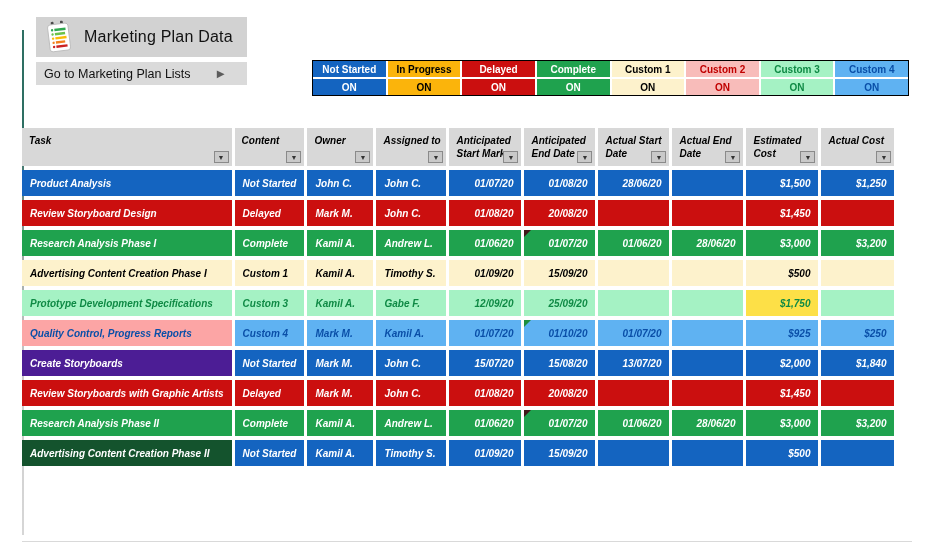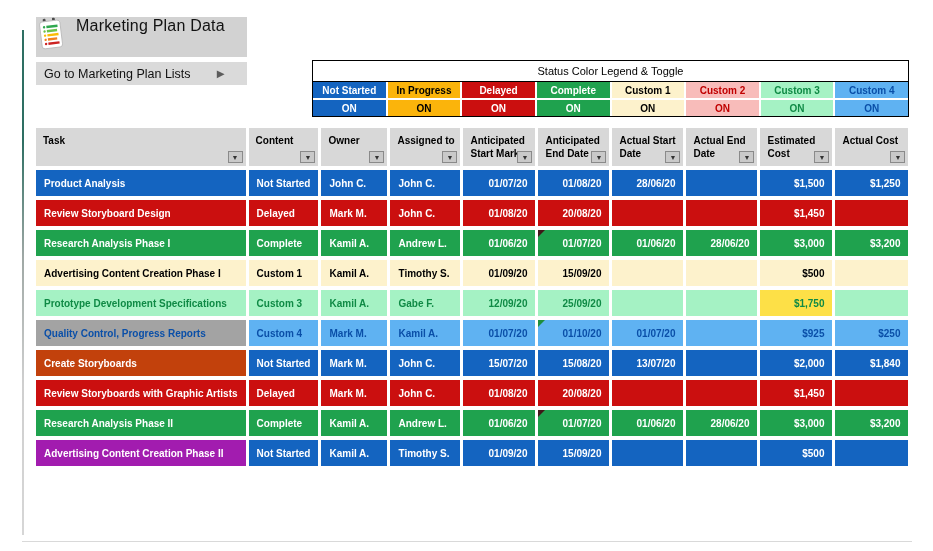--- a/index.html
+++ b/index.html
@@ -9,40 +9,40 @@
   }
   .left-line {
     position:absolute; left:22px; top:30px; width:2px; height:505px;
     background:linear-gradient(to bottom,#2E6F63 0%,#2E6F63 22%,#9fa8a5 45%,#cfcfcf 70%,#d6d6d6 100%);
   }
   .bottom-line { position:absolute; left:22px; top:541px; width:890px; height:1px; background:#d9d9d9; }
 
   
   .title-bar {
     position:absolute; left:36px; top:17px; width:211px; height:40px; background:#d2d2d2;
-    display:flex; align-items:flex-start; gap:11px; padding-left:1px; box-sizing:border-box;
+    display:flex; align-items:center; gap:11px; padding-left:9px; box-sizing:border-box;
   }
   .app-title { font-size:16px; color:#121212; letter-spacing:.2px; white-space:nowrap; }
   .app-icon { width:28px; height:34px; display:block; }
 
   .nav-bar {
     position:absolute; left:36px; top:62px; width:211px; height:23px; background:#dadada;
     display:flex; align-items:center; padding:0 8px; box-sizing:border-box;
     font-size:12.5px; color:#111; cursor:pointer;
   }
   .nav-arrow { margin-left:auto; margin-right:12px; color:#5c5c5c; font-size:13px; line-height:1; }
 
   
   .legend { position:absolute; left:312px; top:60px; width:597px; border:1px solid #000; background:#fff; box-sizing:border-box; }
   .legend-title { height:20px; line-height:20px; text-align:center; font-size:11px; color:#000; border-bottom:1px solid #000; background:#fff; }
   .legend-grid { display:grid; grid-template-columns:repeat(8,1fr); grid-auto-rows:16px; gap:2px; background:#fff; }
   .legend-cell { display:flex; align-items:center; justify-content:center; font-size:10px; font-weight:700; white-space:nowrap; overflow:hidden; }
 
   
-  .data-table { position:absolute; left:33px; top:124px; border-collapse:separate; border-spacing:3px 4px; table-layout:fixed; }
+  .data-table { position:absolute; left:19px; top:124px; border-collapse:separate; border-spacing:3px 4px; table-layout:fixed;font-style:italic; }
   .data-table th {
     background:#d8d8d8; text-align:left; vertical-align:top; height:38px; box-sizing:border-box;
     padding:7px 4px 2px 7px; font-size:10px; font-weight:700; color:#000; line-height:1.25; position:relative;
   }
   .filter-btn {
     position:absolute; right:3px; bottom:3px; width:15px; height:12px; box-sizing:border-box;
     background:#c9c9c9; border:1px solid #8a8a8a; display:flex; align-items:center; justify-content:center;
     font-size:7px; color:#333; cursor:pointer; line-height:1;
   }
   .data-table td {
@@ -79,21 +79,20 @@
     </svg>
     <span class="app-title">Marketing Plan Data</span>
   </div>
 
   <div class="nav-bar">
     <span>Go to Marketing Plan Lists</span>
     <span class="nav-arrow">►</span>
   </div>
 
   <div class="legend">
-    <div class="legend-title">Status Color Legend &amp; Toggle</div>
     <div class="legend-grid" id="legend-grid">
         <div class="legend-cell" style="background: rgb(20, 100, 192); color: rgb(255, 255, 255);">Not Started</div>
         <div class="legend-cell" style="background: rgb(251, 180, 11); color: rgb(0, 0, 0);">In Progress</div>
         <div class="legend-cell" style="background: rgb(203, 15, 15); color: rgb(255, 255, 255);">Delayed</div>
         <div class="legend-cell" style="background: rgb(31, 162, 78); color: rgb(255, 255, 255);">Complete</div>
         <div class="legend-cell" style="background: rgb(253, 242, 204); color: rgb(0, 0, 0);">Custom 1</div>
         <div class="legend-cell" style="background: rgb(248, 188, 186); color: rgb(192, 0, 0);">Custom 2</div>
         <div class="legend-cell" style="background: rgb(165, 242, 196); color: rgb(15, 138, 69);">Custom 3</div>
         <div class="legend-cell" style="background: rgb(95, 178, 242); color: rgb(10, 79, 168);">Custom 4</div>
         <div class="legend-cell" style="background: rgb(20, 100, 192); color: rgb(255, 255, 255); cursor: pointer;">ON</div>
@@ -189,33 +188,33 @@
           <td style="background: rgb(165, 242, 196); color: rgb(15, 138, 69);">Kamil A.</td>
           <td style="background: rgb(165, 242, 196); color: rgb(15, 138, 69);">Gabe F.</td>
           <td class="num" style="background: rgb(165, 242, 196); color: rgb(15, 138, 69);">12/09/20</td>
           <td class="num" style="background: rgb(165, 242, 196); color: rgb(15, 138, 69);">25/09/20</td>
           <td class="num" style="background: rgb(165, 242, 196); color: rgb(15, 138, 69);"></td>
           <td class="num" style="background: rgb(165, 242, 196); color: rgb(15, 138, 69);"></td>
           <td class="num" style="background: #fde047; color: rgb(15, 138, 69);">$1,750</td>
           <td class="num" style="background: rgb(165, 242, 196); color: rgb(15, 138, 69);"></td>
         </tr>
         <tr>
-          <td style="background: #a3a3a3; color: rgb(10, 79, 168);">Quality Control, Progress Reports</td>
+          <td style="background: #fca5a5; color: rgb(10, 79, 168);">Quality Control, Progress Reports</td>
           <td style="background: rgb(95, 178, 242); color: rgb(10, 79, 168);">Custom 4</td>
           <td style="background: rgb(95, 178, 242); color: rgb(10, 79, 168);">Mark M.</td>
           <td style="background: rgb(95, 178, 242); color: rgb(10, 79, 168);">Kamil A.</td>
           <td class="num" style="background: rgb(95, 178, 242); color: rgb(10, 79, 168);">01/07/20</td>
           <td class="num" style="background: rgb(95, 178, 242); color: rgb(10, 79, 168);">01/10/20<span class="marker" style="border-top: 7px solid rgb(30, 142, 62);"></span></td>
           <td class="num" style="background: rgb(95, 178, 242); color: rgb(10, 79, 168);">01/07/20</td>
           <td class="num" style="background: rgb(95, 178, 242); color: rgb(10, 79, 168);"></td>
           <td class="num" style="background: rgb(95, 178, 242); color: rgb(10, 79, 168);">$925</td>
           <td class="num" style="background: rgb(95, 178, 242); color: rgb(10, 79, 168);">$250</td>
         </tr>
         <tr>
-          <td style="background: #c2410c; color: rgb(255, 255, 255);">Create Storyboards</td>
+          <td style="background: #4c1d95; color: rgb(255, 255, 255);">Create Storyboards</td>
           <td style="background: rgb(20, 100, 192); color: rgb(255, 255, 255);">Not Started</td>
           <td style="background: rgb(20, 100, 192); color: rgb(255, 255, 255);">Mark M.</td>
           <td style="background: rgb(20, 100, 192); color: rgb(255, 255, 255);">John C.</td>
           <td class="num" style="background: rgb(20, 100, 192); color: rgb(255, 255, 255);">15/07/20</td>
           <td class="num" style="background: rgb(20, 100, 192); color: rgb(255, 255, 255);">15/08/20</td>
           <td class="num" style="background: rgb(20, 100, 192); color: rgb(255, 255, 255);">13/07/20</td>
           <td class="num" style="background: rgb(20, 100, 192); color: rgb(255, 255, 255);"></td>
           <td class="num" style="background: rgb(20, 100, 192); color: rgb(255, 255, 255);">$2,000</td>
           <td class="num" style="background: rgb(20, 100, 192); color: rgb(255, 255, 255);">$1,840</td>
         </tr>
@@ -237,21 +236,21 @@
           <td style="background: rgb(31, 162, 78); color: rgb(255, 255, 255);">Kamil A.</td>
           <td style="background: rgb(31, 162, 78); color: rgb(255, 255, 255);">Andrew L.</td>
           <td class="num" style="background: rgb(31, 162, 78); color: rgb(255, 255, 255);">01/06/20</td>
           <td class="num" style="background: rgb(31, 162, 78); color: rgb(255, 255, 255);">01/07/20<span class="marker" style="border-top: 7px solid rgb(64, 24, 24);"></span></td>
           <td class="num" style="background: rgb(31, 162, 78); color: rgb(255, 255, 255);">01/06/20</td>
           <td class="num" style="background: rgb(31, 162, 78); color: rgb(255, 255, 255);">28/06/20</td>
           <td class="num" style="background: rgb(31, 162, 78); color: rgb(255, 255, 255);">$3,000</td>
           <td class="num" style="background: rgb(31, 162, 78); color: rgb(255, 255, 255);">$3,200</td>
         </tr>
         <tr>
-          <td style="background: #a21caf; color: rgb(255, 255, 255);">Advertising Content Creation Phase II</td>
+          <td style="background: #14532d; color: rgb(255, 255, 255);">Advertising Content Creation Phase II</td>
           <td style="background: rgb(20, 100, 192); color: rgb(255, 255, 255);">Not Started</td>
           <td style="background: rgb(20, 100, 192); color: rgb(255, 255, 255);">Kamil A.</td>
           <td style="background: rgb(20, 100, 192); color: rgb(255, 255, 255);">Timothy S.</td>
           <td class="num" style="background: rgb(20, 100, 192); color: rgb(255, 255, 255);">01/09/20</td>
           <td class="num" style="background: rgb(20, 100, 192); color: rgb(255, 255, 255);">15/09/20</td>
           <td class="num" style="background: rgb(20, 100, 192); color: rgb(255, 255, 255);"></td>
           <td class="num" style="background: rgb(20, 100, 192); color: rgb(255, 255, 255);"></td>
           <td class="num" style="background: rgb(20, 100, 192); color: rgb(255, 255, 255);">$500</td>
           <td class="num" style="background: rgb(20, 100, 192); color: rgb(255, 255, 255);"></td>
         </tr>

